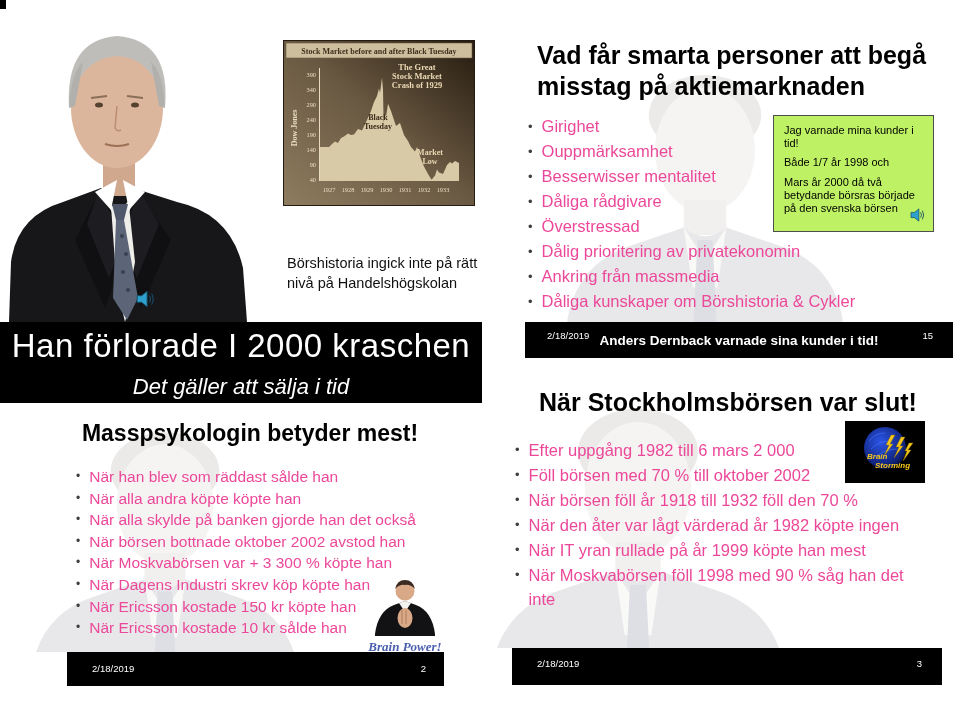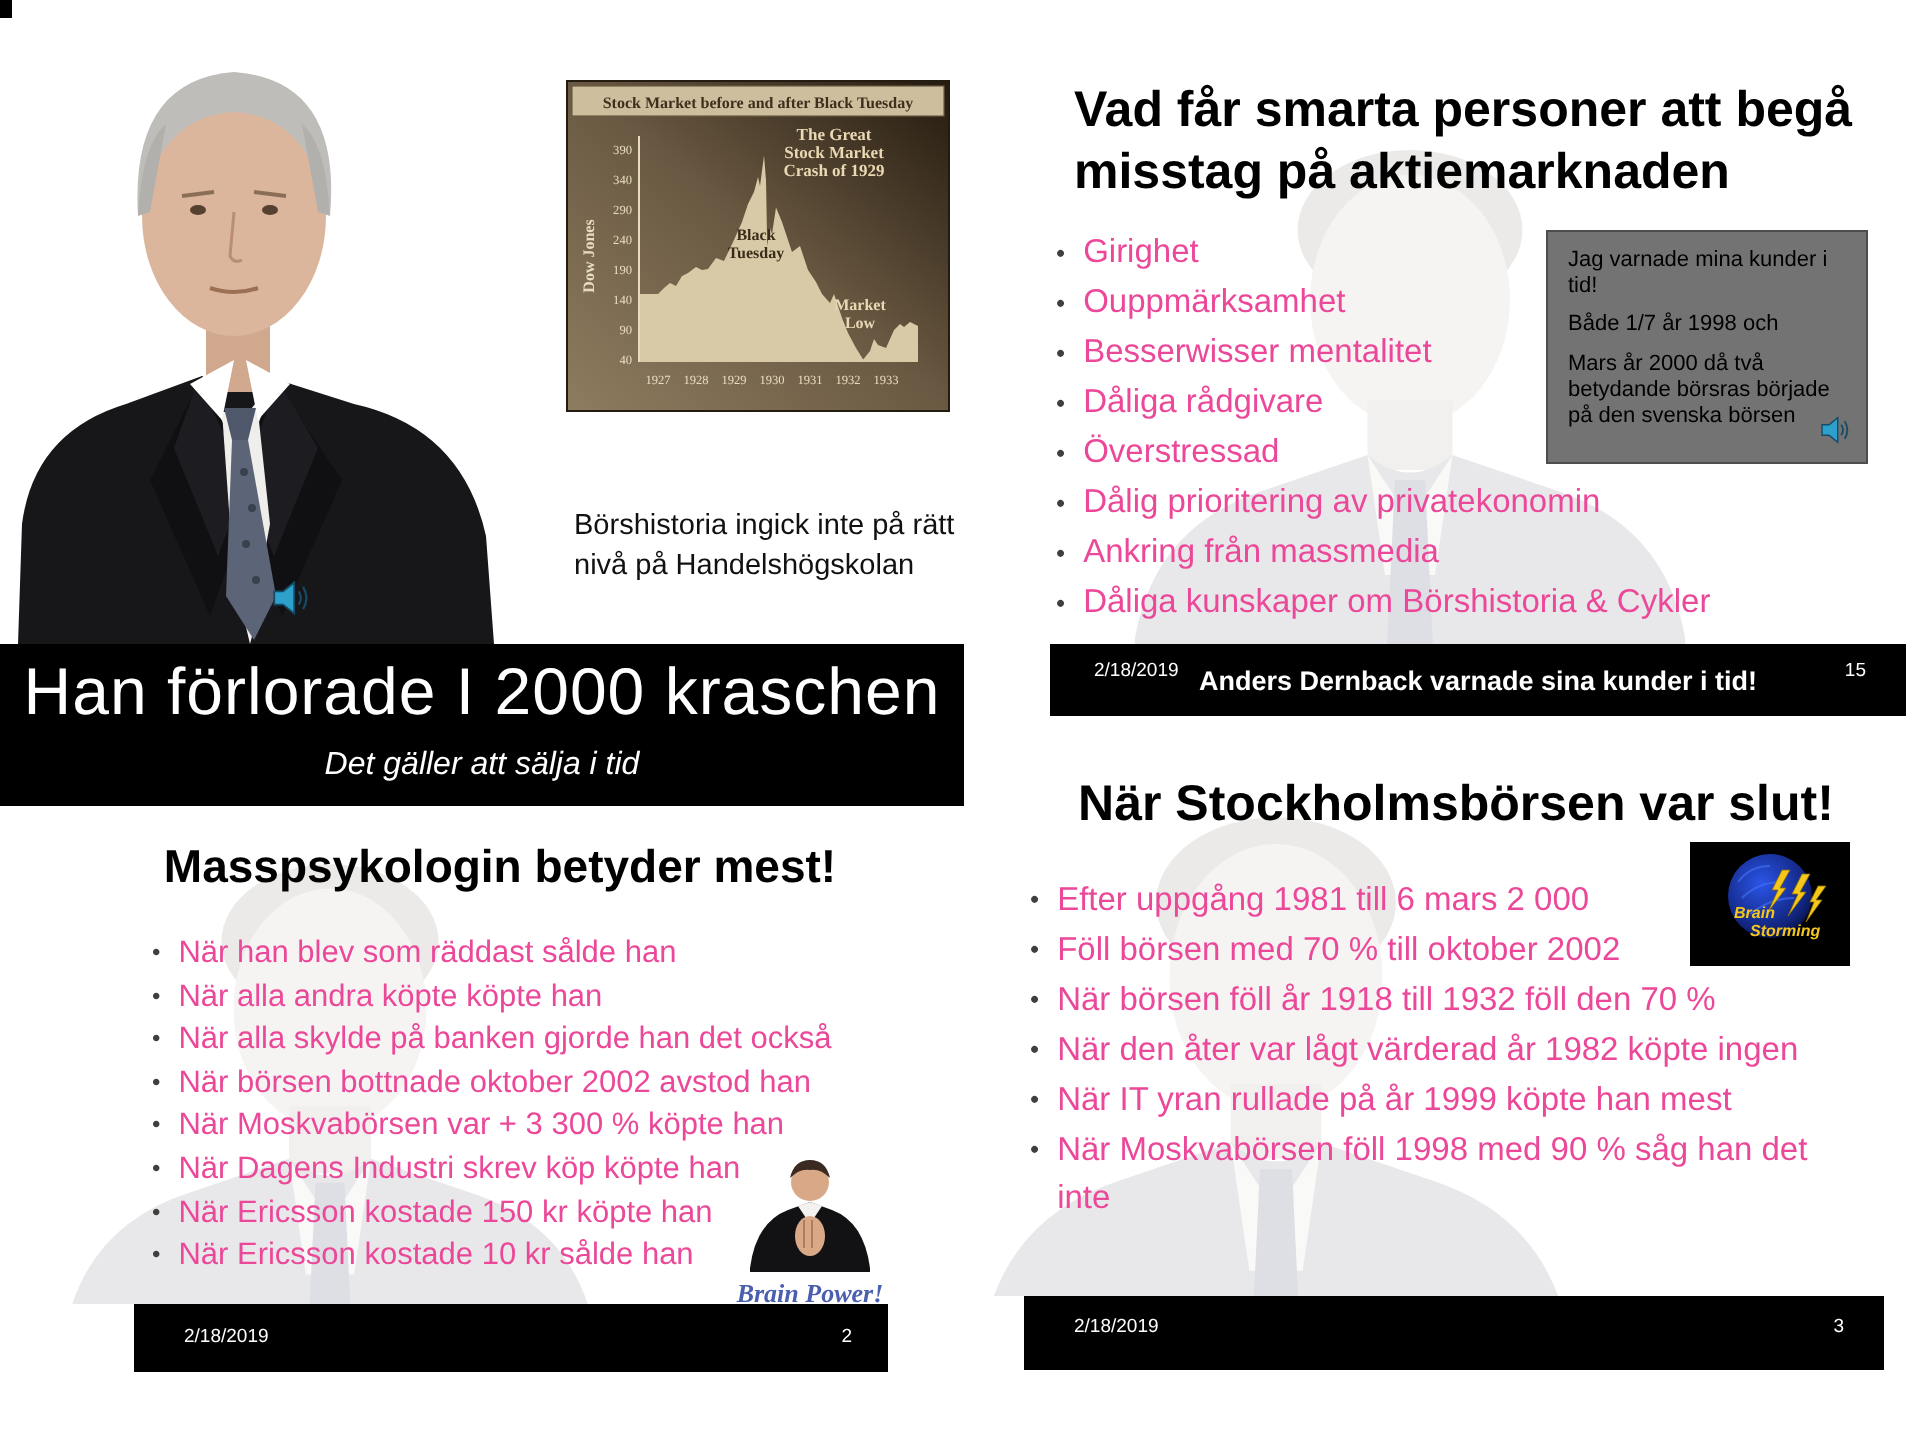--- a/index.html
+++ b/index.html
@@ -10,21 +10,21 @@
     color:#1a1a1a;
   }
   .abs{position:absolute;}
 
   
   .banner{
     left:0;top:322px;width:482px;height:81px;background:#000;color:#fff;
     text-align:center;
   }
   .banner-title{margin-top:5px;font-size:33px;letter-spacing:.5px;}
-  .banner-subtitle{margin-top:9px;font-size:16px;font-style:italic;}
+  .banner-subtitle{margin-top:9px;font-size:22px;font-style:italic;}
 
   
   .chart-wrap{left:283px;top:40px;width:192px;height:166px;text-align:center;}
   .chart-caption{
     left:287px;top:214px;width:198px;font-size:14.5px;line-height:1.35;color:#111;margin-top:40px;
   }
   .ch-serif{font-family:"Liberation Serif",serif;}
 
   
   .slide-title{font-weight:bold;color:#000;}
@@ -47,21 +47,21 @@
 
   
   .stock-title{left:508px;top:388px;width:440px;font-size:25px;text-align:center;}
   .stock-list{left:515px;top:438px;width:402px;}
   .stock-list li{font-size:16.5px;line-height:24px;margin-bottom:1px;}
   .stock-list .dot{font-size:13px;line-height:24px;}
 
   
   .callout{
     left:773px;top:115px;width:161px;height:117px;box-sizing:border-box;
-    background:#737373;border:1px solid #4d4d4d;padding:8px 10px;
+    background:#bef264;border:1px solid #4d4d4d;padding:8px 10px;
     font-size:11px;line-height:1.2;color:#000;
   }
   .callout p{margin:0 0 6px 0;}
   .callout .spk{position:absolute;right:7px;bottom:9px;}
 
   
   .footer{background:#000;color:#fff;}
   .f-mass{left:67px;top:652px;width:377px;height:34px;}
   .f-mist{left:525px;top:322px;width:428px;height:36px;}
   .f-stock{left:512px;top:648px;width:430px;height:37px;}
@@ -334,21 +334,21 @@
     <polygon points="56,16 51,26 54,26 49,37 58,25 55,25 60,16" fill="#f5c61b" stroke="#8a6d00" stroke-width="0.4"></polygon>
     <polygon points="64,22 60,30 62,30 58,40 66,29 63,29 68,22" fill="#f5c61b" stroke="#8a6d00" stroke-width="0.4"></polygon>
     <text x="22" y="38" font-size="8" font-weight="bold" font-style="italic" fill="#f5c61b">Brain</text>
     <text x="30" y="47" font-size="8" font-weight="bold" font-style="italic" fill="#f5c61b">Storming</text>
   </svg>
 </div>
 
 <ul class="abs blist stock-list">
   <li>
       <span class="dot">•</span>
-      <span class="btxt">Efter uppgång 1981 till 6 mars 2 000</span>
+      <span class="btxt">Efter uppgång 1982 till 6 mars 2 000</span>
     </li>
   <li>
       <span class="dot">•</span>
       <span class="btxt">Föll börsen med 70 % till oktober 2002</span>
     </li>
   <li>
       <span class="dot">•</span>
       <span class="btxt">När börsen föll år 1918 till 1932 föll den 70 %</span>
     </li>
   <li>

